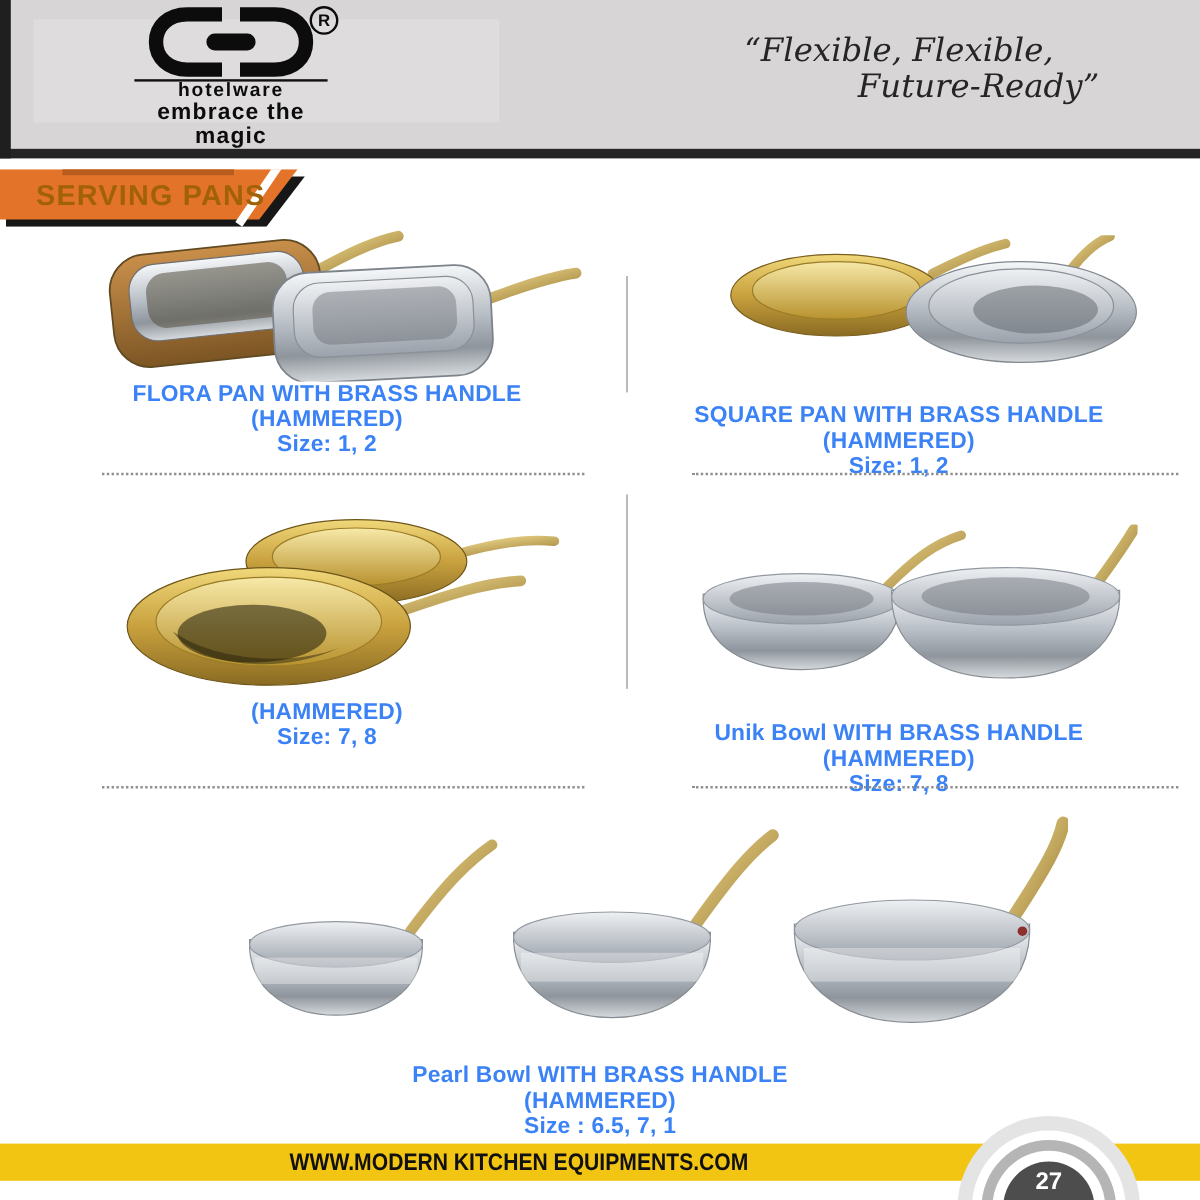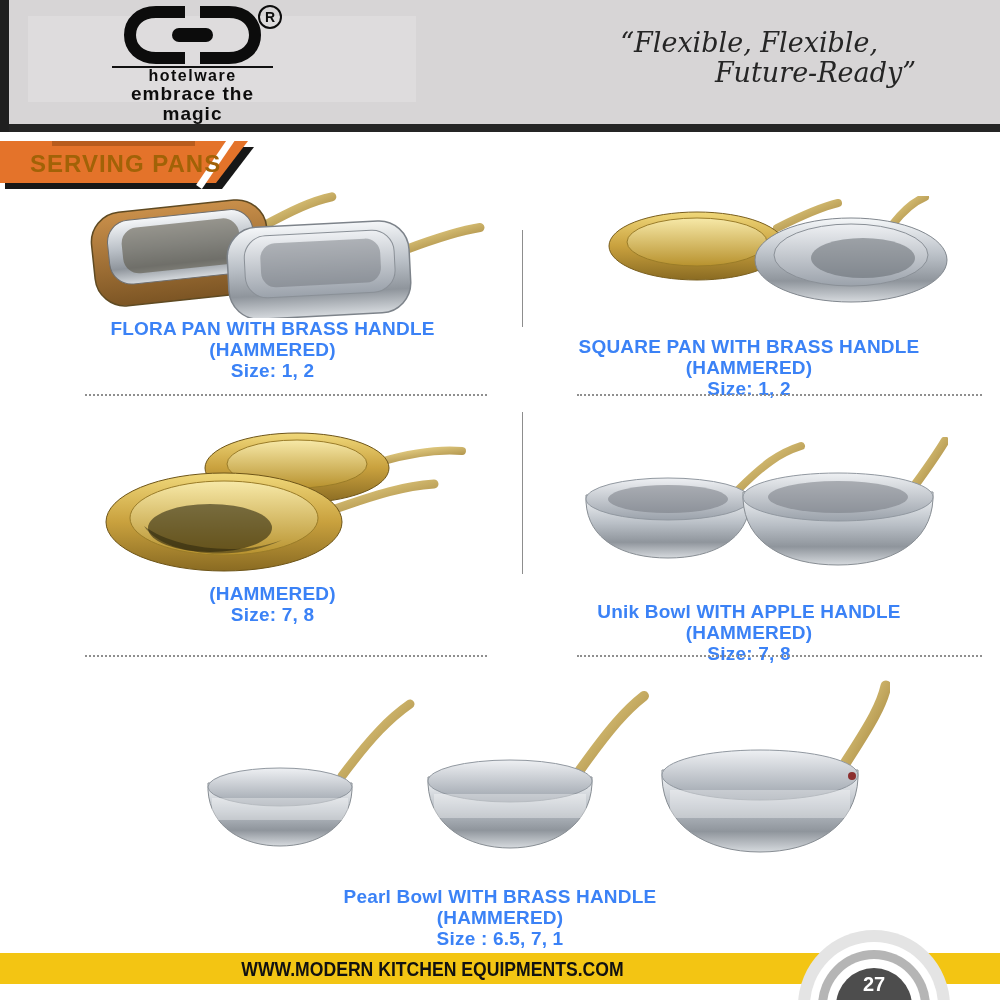--- a/index.html
+++ b/index.html
@@ -262,21 +262,21 @@
       </g>
       <g>
         <path d="M352,48 C368,26 376,14 382,4" fill="none" stroke="url(#g-handle)" stroke-width="9" stroke-linecap="round"></path>
         <path d="M180,62 C182,106 222,128 275,128 C328,128 368,106 370,62 L370,55 L180,55 Z" fill="url(#g-steel)" stroke="#878d93"></path>
         <ellipse cx="275" cy="60" rx="95" ry="24" fill="url(#g-steel-in)" stroke="#9198a0"></ellipse>
         <ellipse cx="275" cy="60" rx="70" ry="16" fill="#71767d" opacity="0.5"></ellipse>
       </g>
     </svg>
   </div>
   <div class="caption cap-row2 cap-right">
-    <div>Unik Bowl WITH APPLE HANDLE</div>
+    <div>Unik Bowl WITH BRASS HANDLE</div>
     <div>(HAMMERED)</div>
     <div>Size: 7, 8</div>
   </div>
 
   <div class="vdiv vdiv2"></div>
   <div class="dotline dot-2l"></div>
   <div class="dotline dot-2r"></div>
 
   <div class="img-box" style="left:110px; top:680px;">
     <svg width="780" height="180" viewBox="0 0 780 180">

